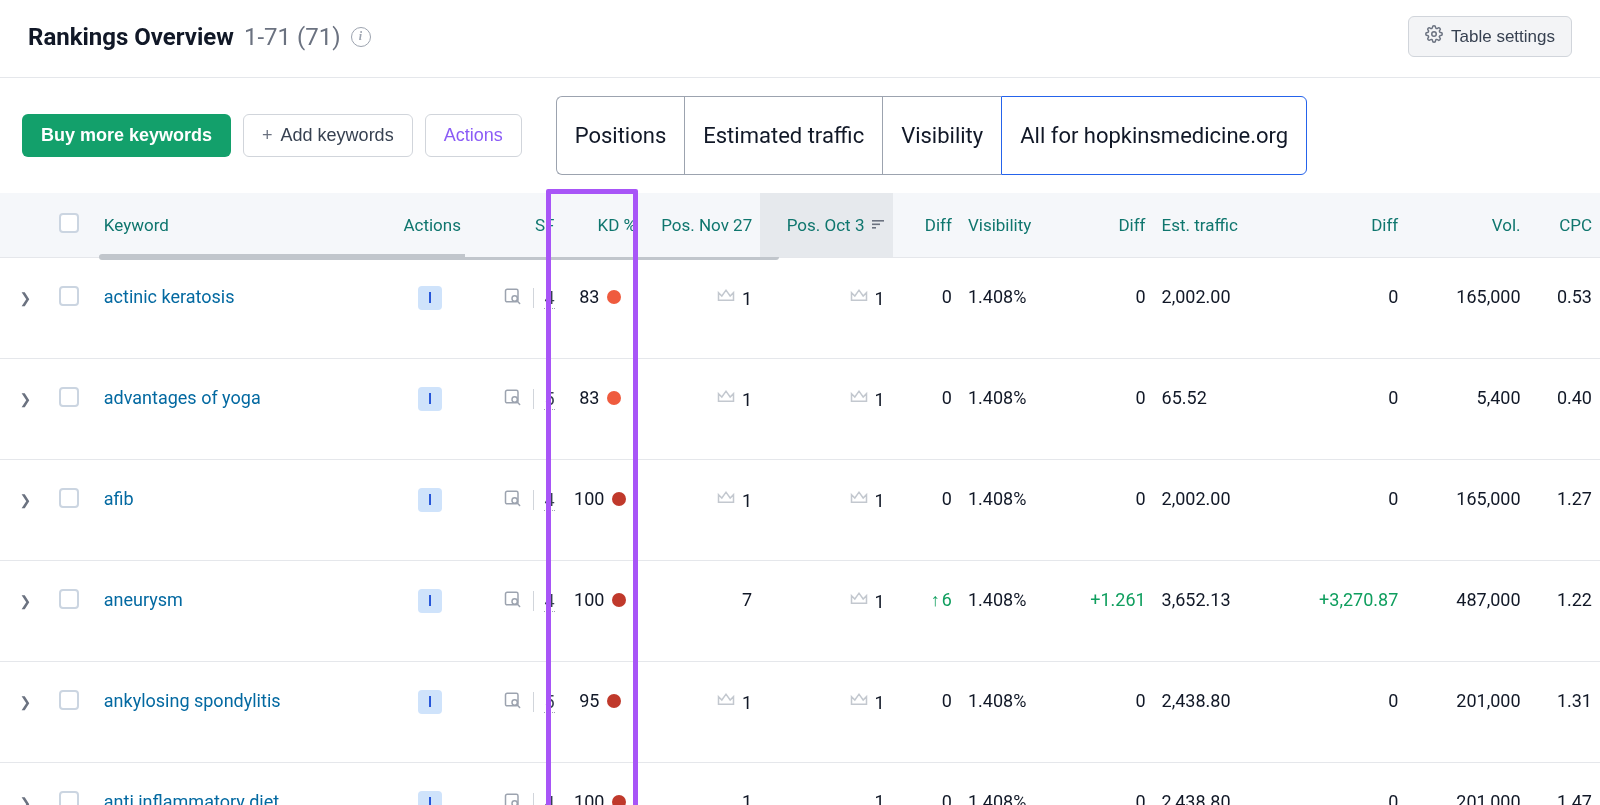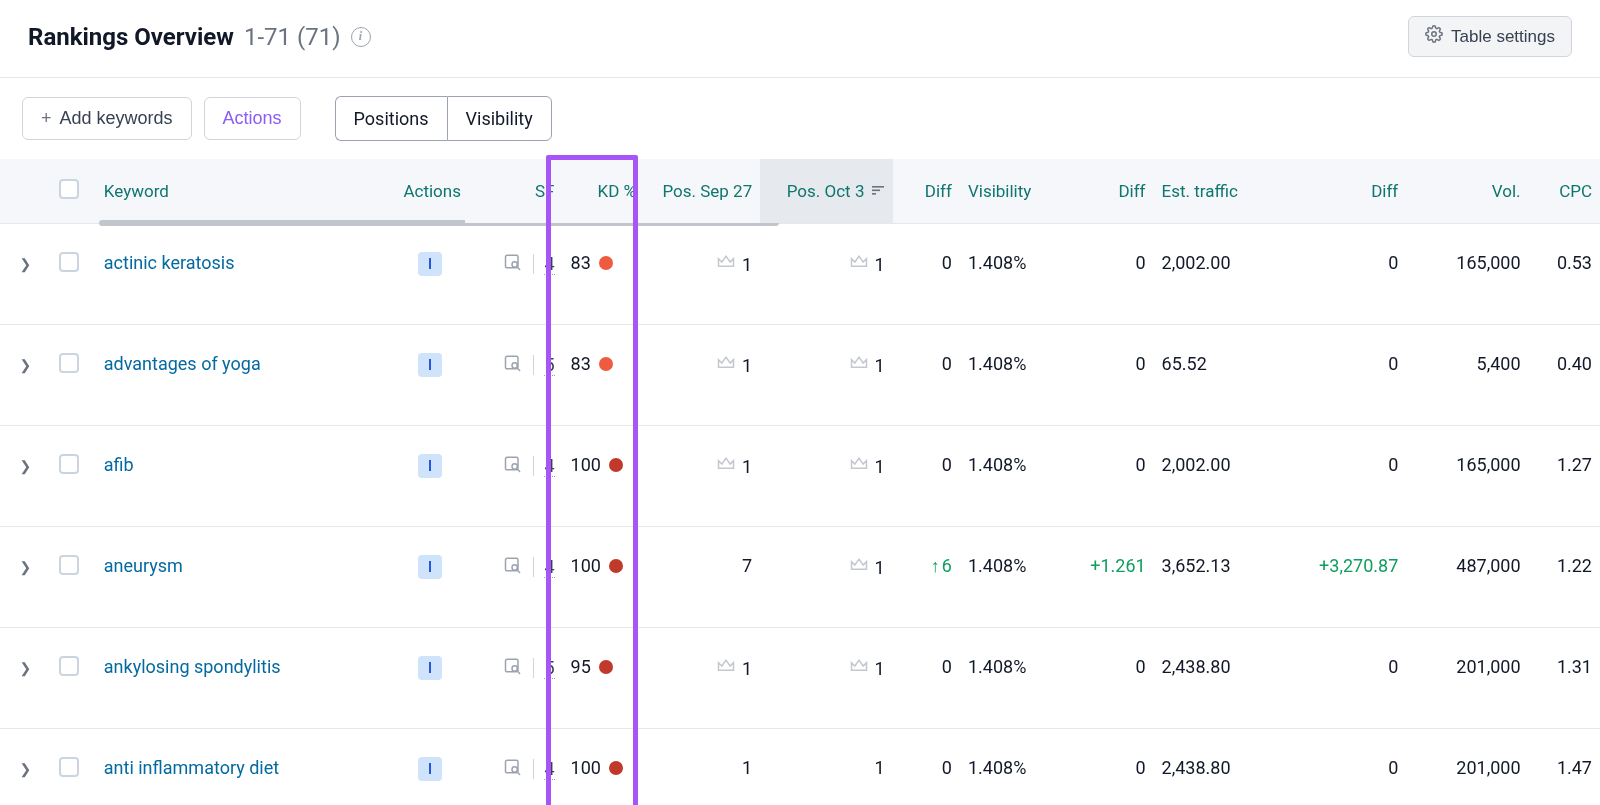--- a/index.html
+++ b/index.html
@@ -39,21 +39,21 @@
     padding:10px 18px; border-radius:6px; font-size:18px; cursor:pointer;
     border:1px solid transparent;
   }
   .btn-green { background:#13a06b; color:#fff; font-weight:600; }
   .btn-outline { background:#fff; border:1px solid #d1d5db; color:#374151; }
   .btn-outline.muted { color:#8b5cf6; }
   .plus-icon { font-size:18px; color:#6b7280; font-weight:400; }
 
   .seg-group { display:flex; margin-left:22px; }
   .seg {
-    padding:11px 18px; border:1px solid #9ca3af; font-size:18px; background:#fff; cursor:pointer;
+    padding:26px 18px; border:1px solid #9ca3af; font-size:22px; background:#fff; cursor:pointer;
     border-right:none;
   }
   .seg:first-child { border-top-left-radius:6px; border-bottom-left-radius:6px; }
   .seg:last-child { border-top-right-radius:6px; border-bottom-right-radius:6px; border-right:1px solid #9ca3af; }
   .seg.active { border:1.5px solid #2563eb; color:#111827; position:relative; z-index:1; }
 
   
   table { width:100%; border-collapse:collapse; table-layout:fixed; }
   thead th {
     background:#f5f7fa; font-weight:400; color:#0f766e; font-size:17px;
@@ -78,21 +78,21 @@
   .intent-badge {
     display:inline-flex; align-items:center; justify-content:center;
     width:24px; height:24px; border-radius:4px; background:#cfe3fb; color:#1d4ed8;
     font-size:14px; font-weight:600;
   }
   .sf-wrap { display:flex; align-items:center; gap:10px; color:#9ca3af; }
   .sf-wrap .divider { width:1px; height:20px; background:#d1d5db; }
   .sf-count { color:#374151; border-bottom:1px dotted #9ca3af; }
   .serp-icon svg { width:20px; height:20px; stroke:#9ca3af; }
 
-  .kd-cell { display:flex; align-items:center; gap:8px; justify-content:flex-start; padding-right:6px;}
+  .kd-cell { display:flex; align-items:center; gap:8px; justify-content:center; padding-right:6px;}
   .kd-dot { width:14px; height:14px; border-radius:50%; display:inline-block; }
 
   .pos-cell { display:flex; align-items:center; justify-content:flex-end; gap:6px; }
   .crown-icon svg { width:20px; height:20px; fill:none; stroke:#c3c8cf; stroke-width:1.8; }
 
   .diff-pos { color:#0f9e5e; }
   .diff-up::before { content:"↑"; margin-right:2px; }
 
   
   .kd-col-highlight {
@@ -133,31 +133,36 @@
         <svg viewBox="0 0 24 24" fill="none" stroke="#6b7280" stroke-width="2">
             <circle cx="12" cy="12" r="3"></circle>
             <path d="M19.4 15a1.7 1.7 0 0 0 .34 1.87l.06.06a2 2 0 1 1-2.83 2.83l-.06-.06a1.7 1.7 0 0 0-1.87-.34 1.7 1.7 0 0 0-1 1.55V21a2 2 0 1 1-4 0v-.09a1.7 1.7 0 0 0-1-1.55 1.7 1.7 0 0 0-1.87.34l-.06.06a2 2 0 1 1-2.83-2.83l.06-.06a1.7 1.7 0 0 0 .34-1.87 1.7 1.7 0 0 0-1.55-1H3a2 2 0 1 1 0-4h.09a1.7 1.7 0 0 0 1.55-1 1.7 1.7 0 0 0-.34-1.87l-.06-.06a2 2 0 1 1 2.83-2.83l.06.06a1.7 1.7 0 0 0 1.87.34H9a1.7 1.7 0 0 0 1-1.55V3a2 2 0 1 1 4 0v.09a1.7 1.7 0 0 0 1 1.55 1.7 1.7 0 0 0 1.87-.34l.06-.06a2 2 0 1 1 2.83 2.83l-.06.06a1.7 1.7 0 0 0-.34 1.87V9a1.7 1.7 0 0 0 1.55 1H21a2 2 0 1 1 0 4h-.09a1.7 1.7 0 0 0-1.55 1z"></path>
           </svg>
       </span>
       <span>Table settings</span>
     </button>
   </div>
 
   <div class="toolbar">
+    <button class="btn btn-green">
+      <span>Buy more keywords</span>
+    </button>
     <button class="btn btn-outline">
       <span class="plus-icon">+</span>
       <span>Add keywords</span>
     </button>
     <button class="btn btn-outline muted">
       <span>Actions</span>
     </button>
 
     <div class="seg-group">
       <div class="seg">Positions</div>
+      <div class="seg">Estimated traffic</div>
       <div class="seg">Visibility</div>
+      <div class="seg active">All for hopkinsmedicine.org</div>
     </div>
   </div>
 
   <div style="position:relative;">
 
     <div class="kd-col-highlight" style="left:546px; width:92px; top:-4px; height:660px;"></div>
 
     <table>
       <colgroup>
         <col class="c-exp">
@@ -182,21 +187,21 @@
           <th>
             <span class="checkbox"></span>
           </th>
           <th>Keyword</th>
           <th class="center">
             <span>Actions</span>
             <span class="hdr-underline" style="width:680px; left:-296px;"></span>
           </th>
           <th class="num">SF</th>
           <th class="num">KD %</th>
-          <th class="num">Pos. Sep 27</th>
+          <th class="num">Pos. Nov 27</th>
           <th class="num th-sorted">
             <span>Pos. Oct 3</span>
             <span class="sort-ind">
               <svg width="14" height="14" viewBox="0 0 14 14">
                   <rect x="1" y="3" width="12" height="1.6" fill="#6b7280"></rect>
                   <rect x="1" y="6.5" width="8" height="1.6" fill="#6b7280"></rect>
                   <rect x="1" y="10" width="4" height="1.6" fill="#6b7280"></rect>
                 </svg>
             </span>
           </th>

